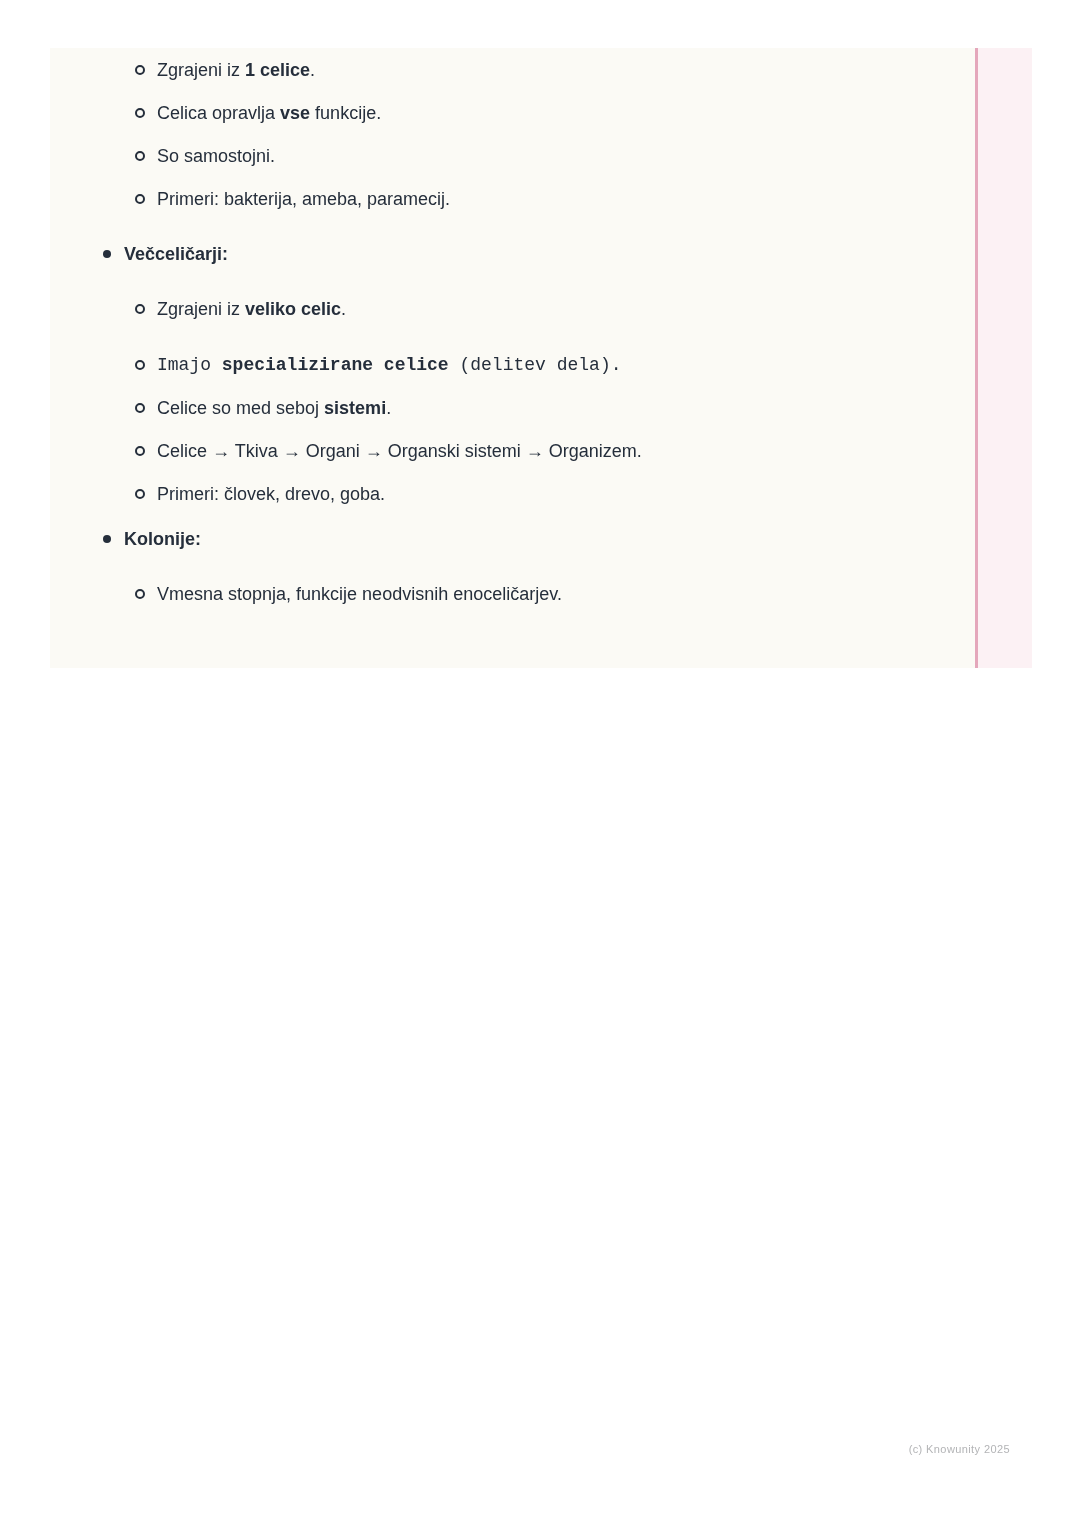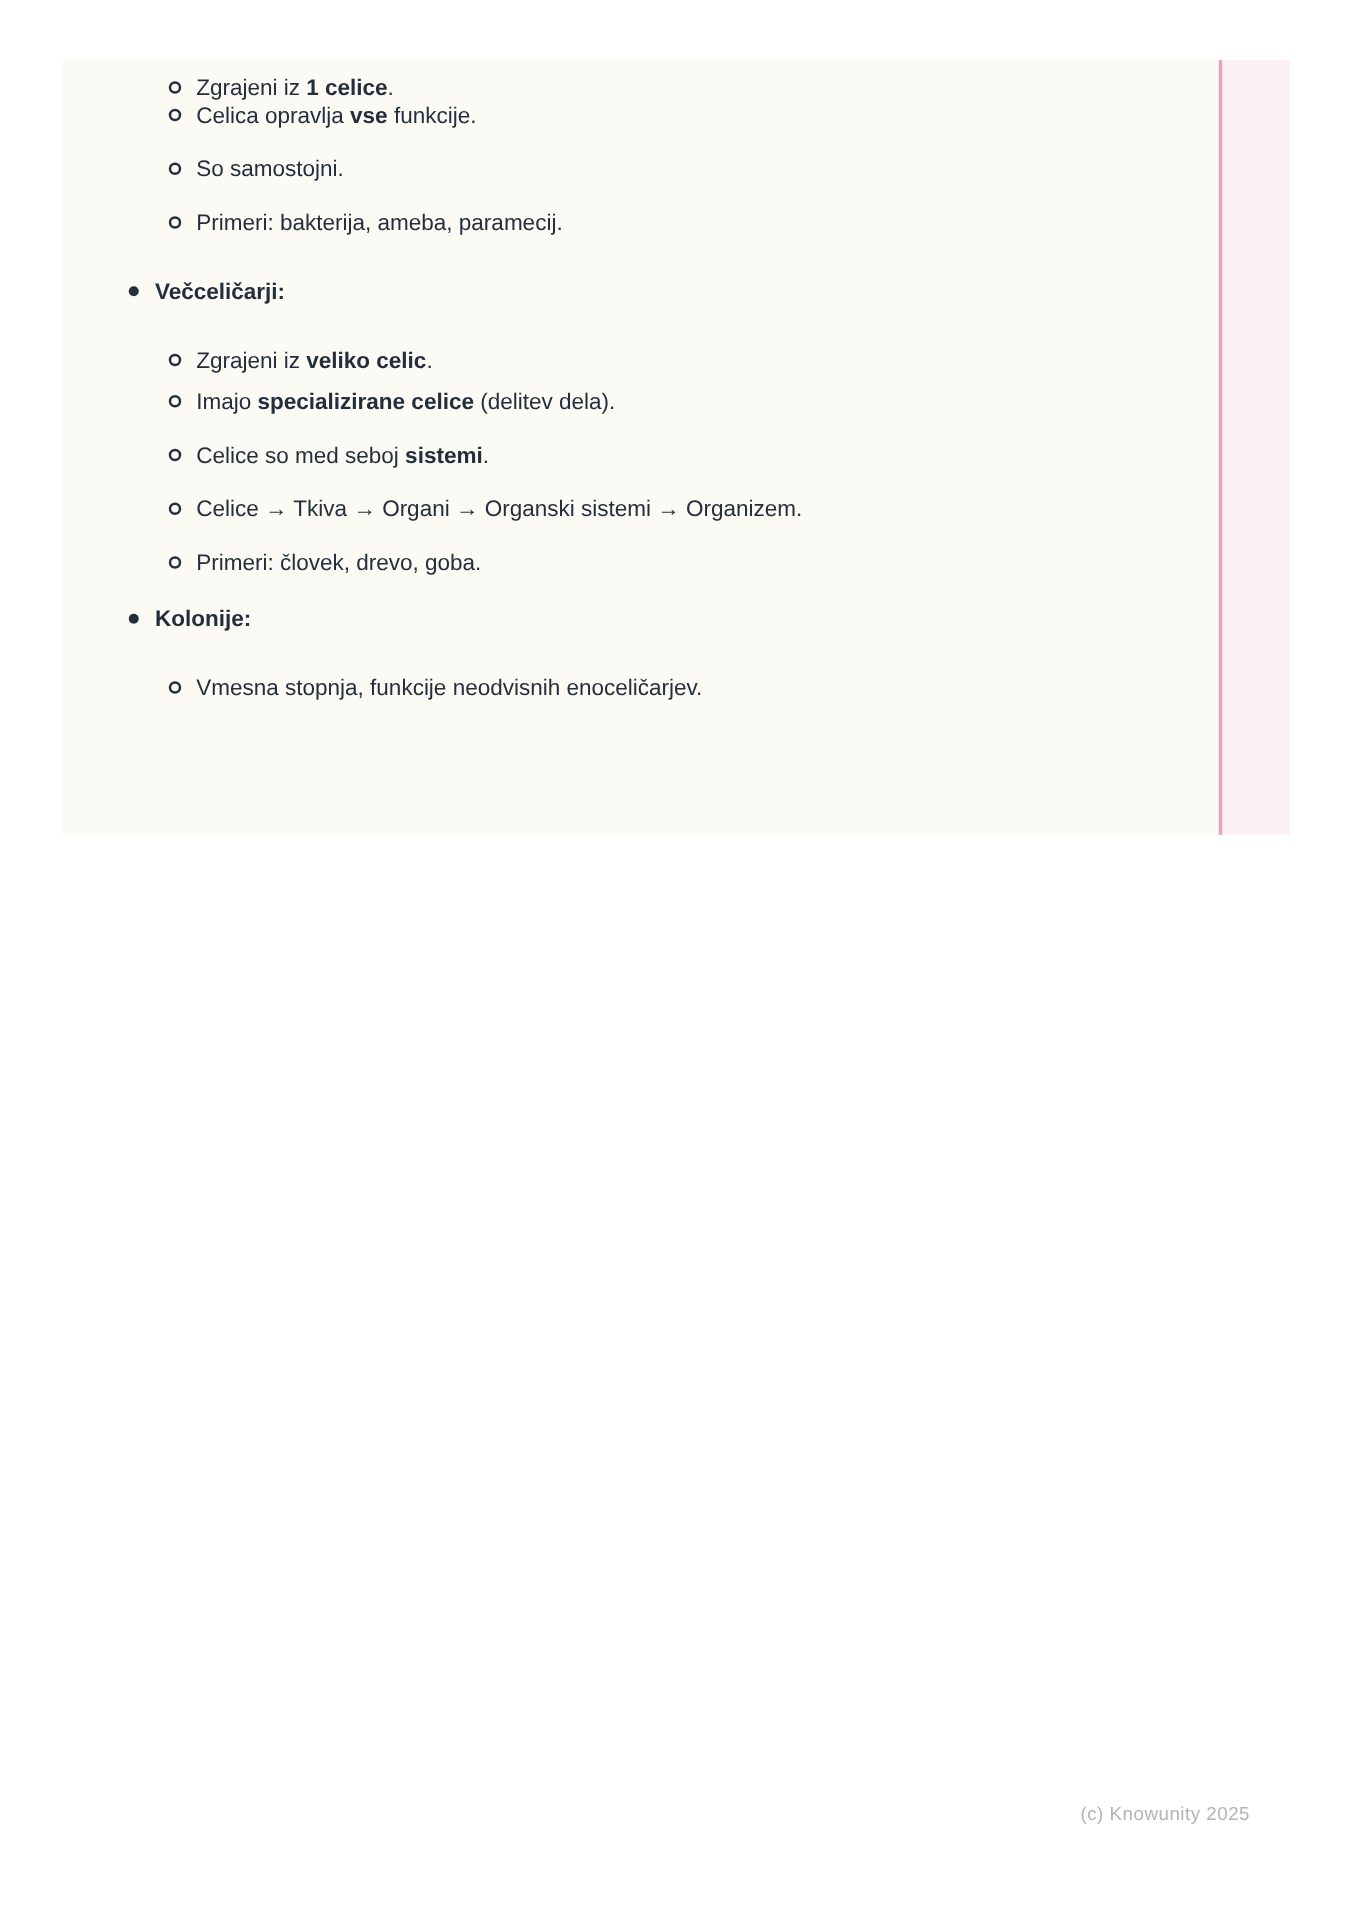--- a/index.html
+++ b/index.html
@@ -62,42 +62,42 @@
     top: 6px;
     width: 6px;
     height: 6px;
     border-radius: 50%;
     border: 2px solid currentColor;
     background: transparent;
   }
   .row b { font-weight: bold; }
   .footer {
     position: absolute;
-    right: 80px;
+    right: 70px;
     top: 1443px;
-    font-size: 15px;
+    font-size: 11px;
     letter-spacing: 0.4px;
     color: var(--footer-text, #b3b4b6);
   }
 </style>
 </head>
 <body>
 
 <div class="page">
   <div class="panel">
     <div class="accent-line"></div>
     <div class="accent-column"></div>
     <div class="list">
         <div class="row lvl2" style="margin-top: 0px;"><span class="circ"></span><span>Zgrajeni iz </span><b>1 celice</b><span>.</span></div>
-        <div class="row lvl2" style=""><span class="circ"></span><span>Celica opravlja </span><b>vse</b><span> funkcije.</span></div>
+        <div class="row lvl2" style="margin-top: 21px;"><span class="circ"></span><span>Celica opravlja </span><b>vse</b><span> funkcije.</span></div>
         <div class="row lvl2" style="margin-top: 21px;"><span class="circ"></span><span>So samostojni.</span></div>
         <div class="row lvl2" style="margin-top: 21px;"><span class="circ"></span><span>Primeri: bakterija, ameba, paramecij.</span></div>
         <div class="row lvl1" style="margin-top: 33px;"><span class="dot"></span><b>Večceličarji:</b></div>
         <div class="row lvl2" style="margin-top: 33px;"><span class="circ"></span><span>Zgrajeni iz </span><b>veliko celic</b><span>.</span></div>
-        <div class="row lvl2" style="margin-top: 11px;"><span class="circ"></span><span>Imajo </span><b>specializirane celice</b><span> (delitev dela).</span></div>
+        <div class="row lvl2" style="margin-top: 34px; font-family: Liberation Mono, monospace;"><span class="circ"></span><span>Imajo </span><b>specializirane celice</b><span> (delitev dela).</span></div>
         <div class="row lvl2" style="margin-top: 21px;"><span class="circ"></span><span>Celice so med seboj </span><b>sistemi</b><span>.</span></div>
         <div class="row lvl2" style="margin-top: 21px;"><span class="circ"></span><span>Celice → Tkiva → Organi → Organski sistemi → Organizem.</span></div>
         <div class="row lvl2" style="margin-top: 21px;"><span class="circ"></span><span>Primeri: človek, drevo, goba.</span></div>
         <div class="row lvl1" style="margin-top: 23px;"><span class="dot"></span><b>Kolonije:</b></div>
         <div class="row lvl2" style="margin-top: 33px;"><span class="circ"></span><span>Vmesna stopnja, funkcije neodvisnih enoceličarjev.</span></div>
       </div>
   </div>
   <div class="footer">(c) Knowunity 2025</div>
 </div>
 

